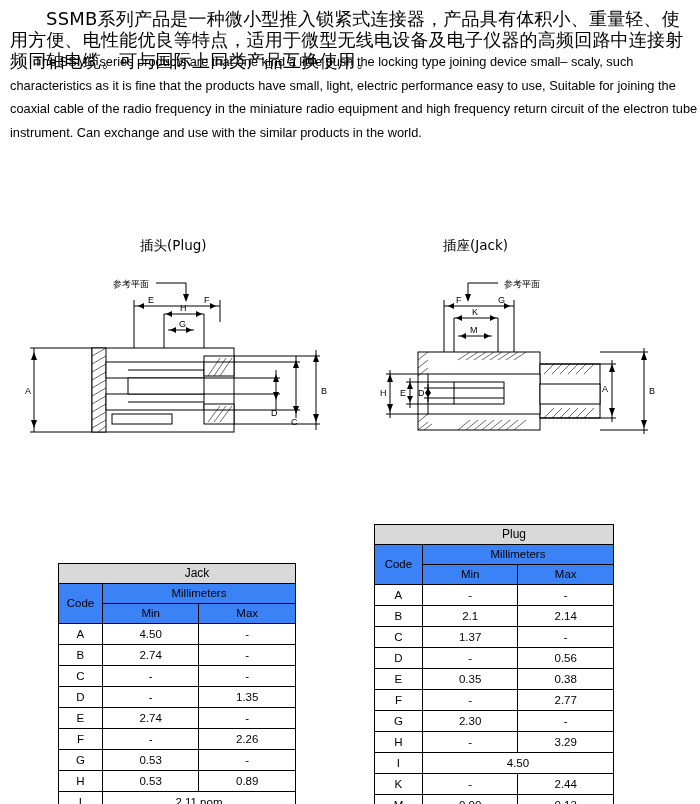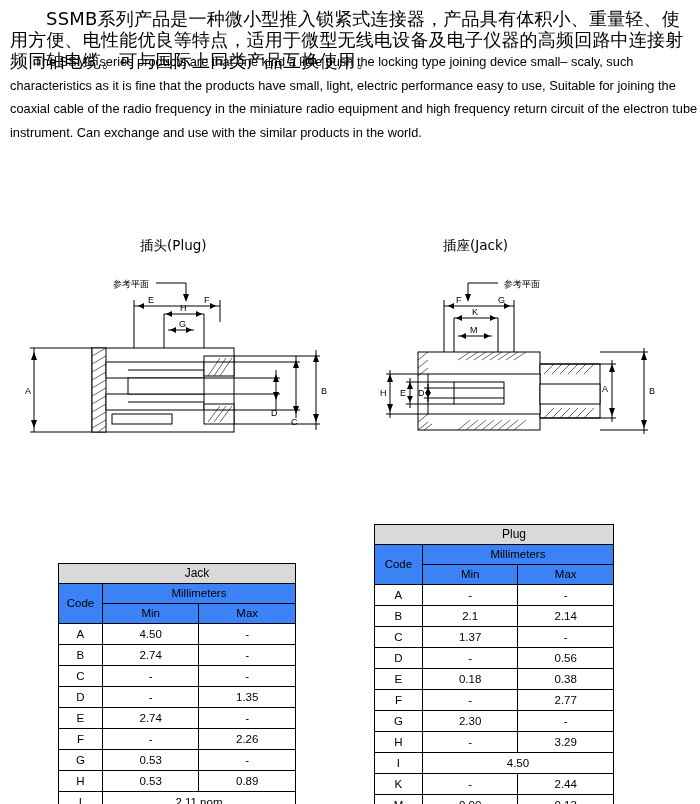--- a/index.html
+++ b/index.html
@@ -417,21 +417,21 @@
         <td>1.37</td>
         <td>-</td>
       </tr>
       <tr>
         <td class="code-col">D</td>
         <td>-</td>
         <td>0.56</td>
       </tr>
       <tr>
         <td class="code-col">E</td>
-        <td>0.18</td>
+        <td>0.35</td>
         <td>0.38</td>
       </tr>
       <tr>
         <td class="code-col">F</td>
         <td>-</td>
         <td>2.77</td>
       </tr>
       <tr>
         <td class="code-col">G</td>
         <td>2.30</td>

